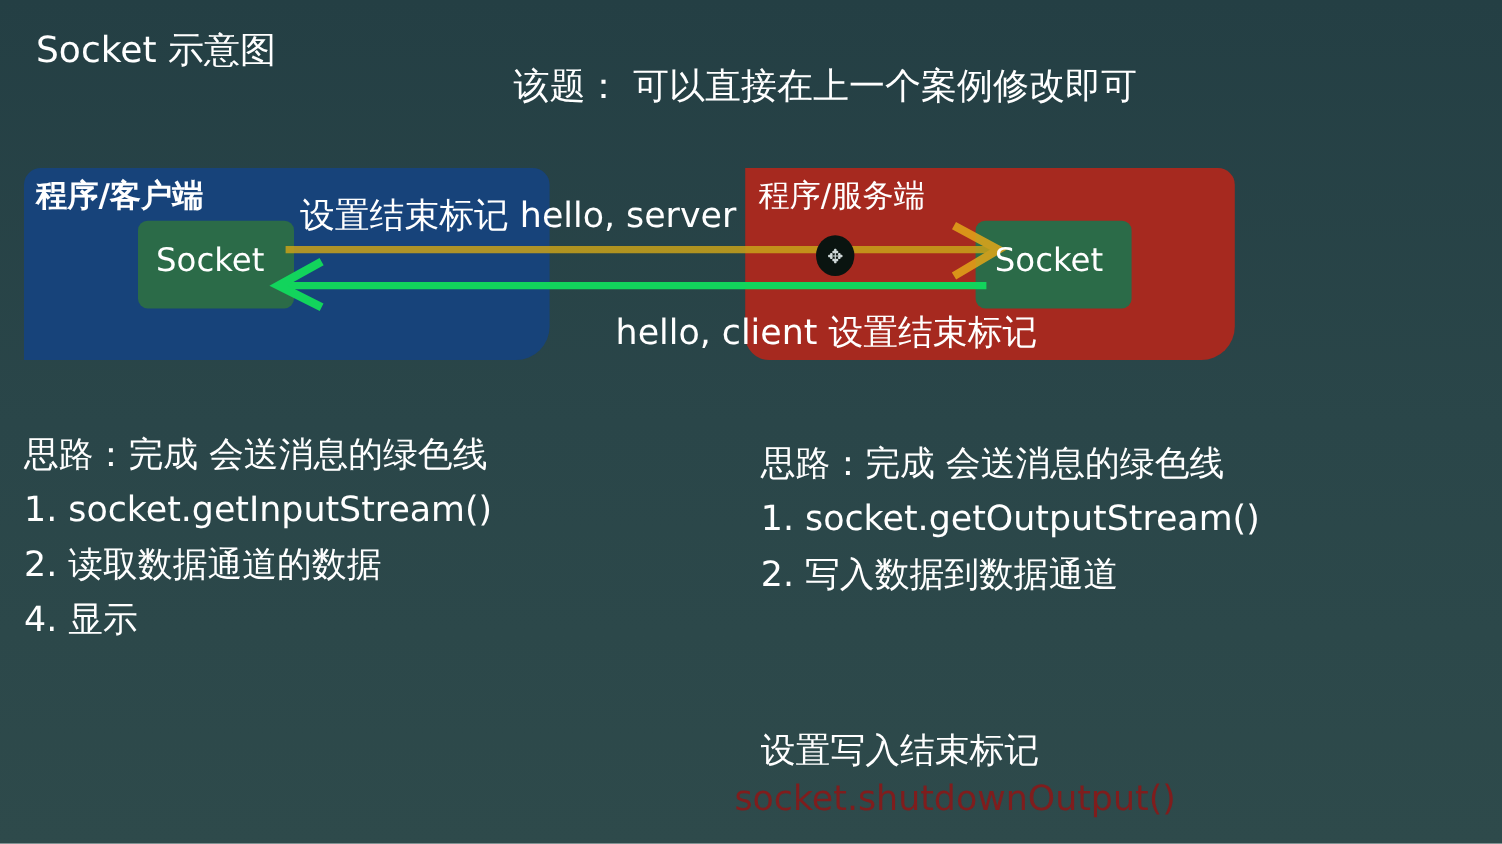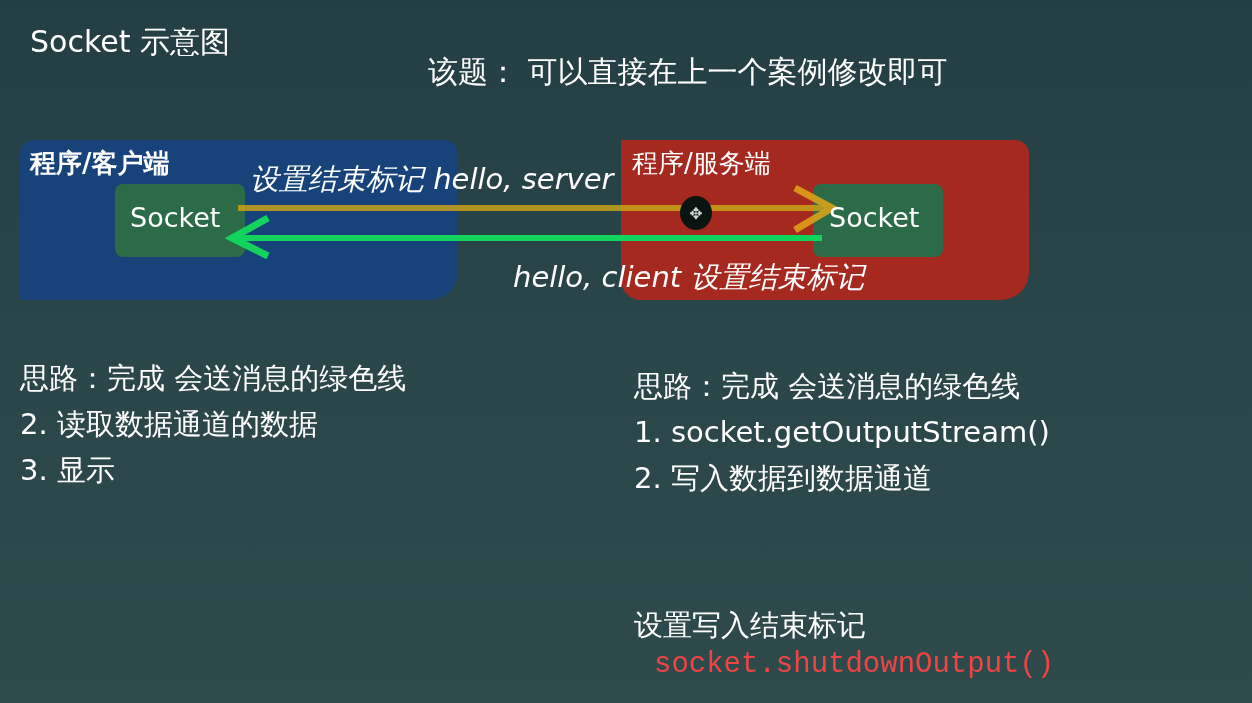--- a/index.html
+++ b/index.html
@@ -17,30 +17,30 @@
   .server-panel { left:621px; top:140px; width:408px; height:160px; background:#a6291f; border-radius:0 14px 28px 20px; }
   .panel-label { font-size:26px; }
   .client-label { left:30px; top:146px;font-weight:bold; }
   .server-label { left:632px; top:146px; }
   .socket-box { position:absolute; background:#2b6b48; border-radius:8px; width:130px; height:73px; }
   .client-socket { left:115px; top:184px; }
   .server-socket { left:813px; top:184px; }
   .socket-text { font-size:27px; }
   .client-socket-text { left:130px; top:202px; }
   .server-socket-text { left:829px; top:202px; }
-  .arrow-label { font-size:29px;font-style:italic; }
+  .arrow-label { font-size:29px; }
   .top-arrow-label { left:250px; top:160px; }
   .bottom-arrow-label { left:513px; top:258px;text-align:center; }
   svg.arrows { position:absolute; left:0; top:0; }
   .cursor { position:absolute; left:680px; top:196px; width:32px; height:34px; border-radius:50%; background:#0a1410; display:flex; align-items:center; justify-content:center; color:#cfd8d8; font-size:16px; }
   .col { position:absolute; font-size:29px; line-height:46px; }
   .left-col { left:20px; top:355px; }
   .right-col { left:634px; top:363px; }
   .end-title { left:634px; top:606px; font-size:29px; }
-  .end-code { left:654px; top:648px; font-size:29px; color:#ef4444;font-family:Liberation Mono, monospace; }
+  .end-code { left:612px; top:648px; font-size:29px; color:#7f1d1d; }
 </style>
 </head>
 <body>
 
 <div class="abs title">Socket 示意图</div>
 <div class="abs note">该题：  可以直接在上一个案例修改即可</div>
 
 <div class="panel client-panel"></div>
 <div class="panel server-panel"></div>
 
@@ -66,22 +66,23 @@
 <div class="abs socket-text client-socket-text">Socket</div>
 <div class="abs socket-text server-socket-text">Socket</div>
 
 <div class="abs arrow-label top-arrow-label">设置结束标记 hello, server</div>
 <div class="abs arrow-label bottom-arrow-label">hello, client 设置结束标记</div>
 
 <div class="cursor">✥</div>
 
 <div class="col left-col">
   <div>思路：完成 会送消息的绿色线</div>
+  <div>1. socket.getInputStream()</div>
   <div>2. 读取数据通道的数据</div>
-  <div>3. 显示</div>
+  <div>4. 显示</div>
 </div>
 
 <div class="col right-col">
   <div>思路：完成 会送消息的绿色线</div>
   <div>1. socket.getOutputStream()</div>
   <div>2. 写入数据到数据通道</div>
 </div>
 
 <div class="abs end-title">设置写入结束标记</div>
 <div class="abs end-code">socket.shutdownOutput()</div>

